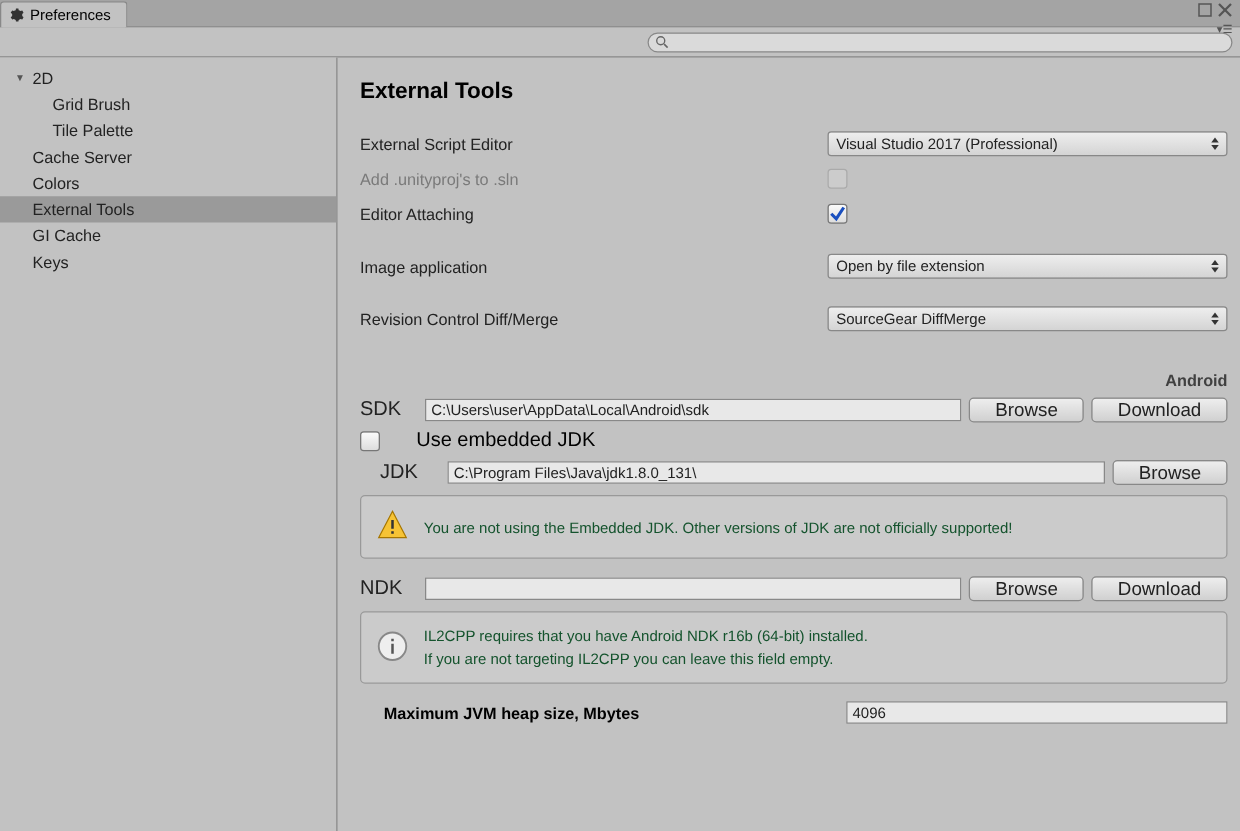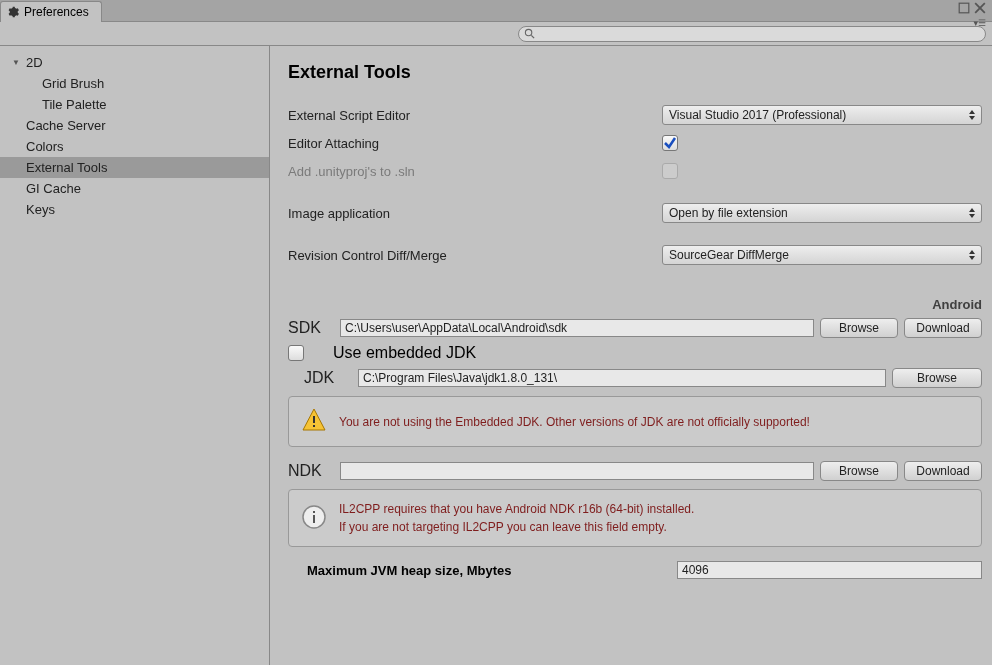--- a/index.html
+++ b/index.html
@@ -227,42 +227,42 @@
       font-family: Arial, Helvetica, sans-serif;
       color: #222;
       outline: none;
     }
     .btn {
       height: 20px;
       min-width: 78px;
       border: 1px solid #888;
       border-radius: 4px;
       background: linear-gradient(#eee, #d0d0d0);
-      font-size: 12px;
+      font-size: 15px;
       color: #222;
       cursor: pointer;
-      padding: 0 8px;
+      padding: 0 20px;
     }
     .checkline {
       display: flex;
       align-items: center;
       gap: 6px;
       margin-bottom: 6px;
     }
     .helpbox {
       border: 1px solid #999;
       border-radius: 4px;
       background: #cbcbcb;
       padding: 10px 12px;
       margin: 8px 0 14px 0;
       display: flex;
       align-items: center;
       gap: 12px;
       font-size: 12px;
-      color: #7f1d1d;
+      color: #14532d;
     }
     .helpbox.warn .hicon .tri { fill: #f6c335; stroke: #a77600; }
     .helpbox .hicon { flex-shrink: 0; }
     .helpbox .text { line-height: 1.5; }
     .heap-row {
       display: flex;
       align-items: center;
       margin-top: 4px;
       margin-left: 19px;
     }
@@ -335,31 +335,31 @@
     <h1>External Tools</h1>
 
     <div class="row">
       <div class="label">External Script Editor</div>
       <div class="select">
           <span>Visual Studio 2017 (Professional)</span>
         </div>
     </div>
 
     <div class="row">
+      <div class="label disabled">Add .unityproj's to .sln</div>
+      <div class="unity-checkbox disabled"></div>
+    </div>
+
+    <div class="row">
       <div class="label">Editor Attaching</div>
       <div class="unity-checkbox checked">
         <svg viewBox="0 0 14 14">
             <polyline points="2,7 6,11 12,2" fill="none" stroke="#1a4fbf" stroke-width="2.5"></polyline>
           </svg>
       </div>
-    </div>
-
-    <div class="row">
-      <div class="label disabled">Add .unityproj's to .sln</div>
-      <div class="unity-checkbox disabled"></div>
     </div>
 
     <div style="height:14px"></div>
 
     <div class="row">
       <div class="label">Image application</div>
       <div class="select">
           <span>Open by file extension</span>
         </div>
     </div>

